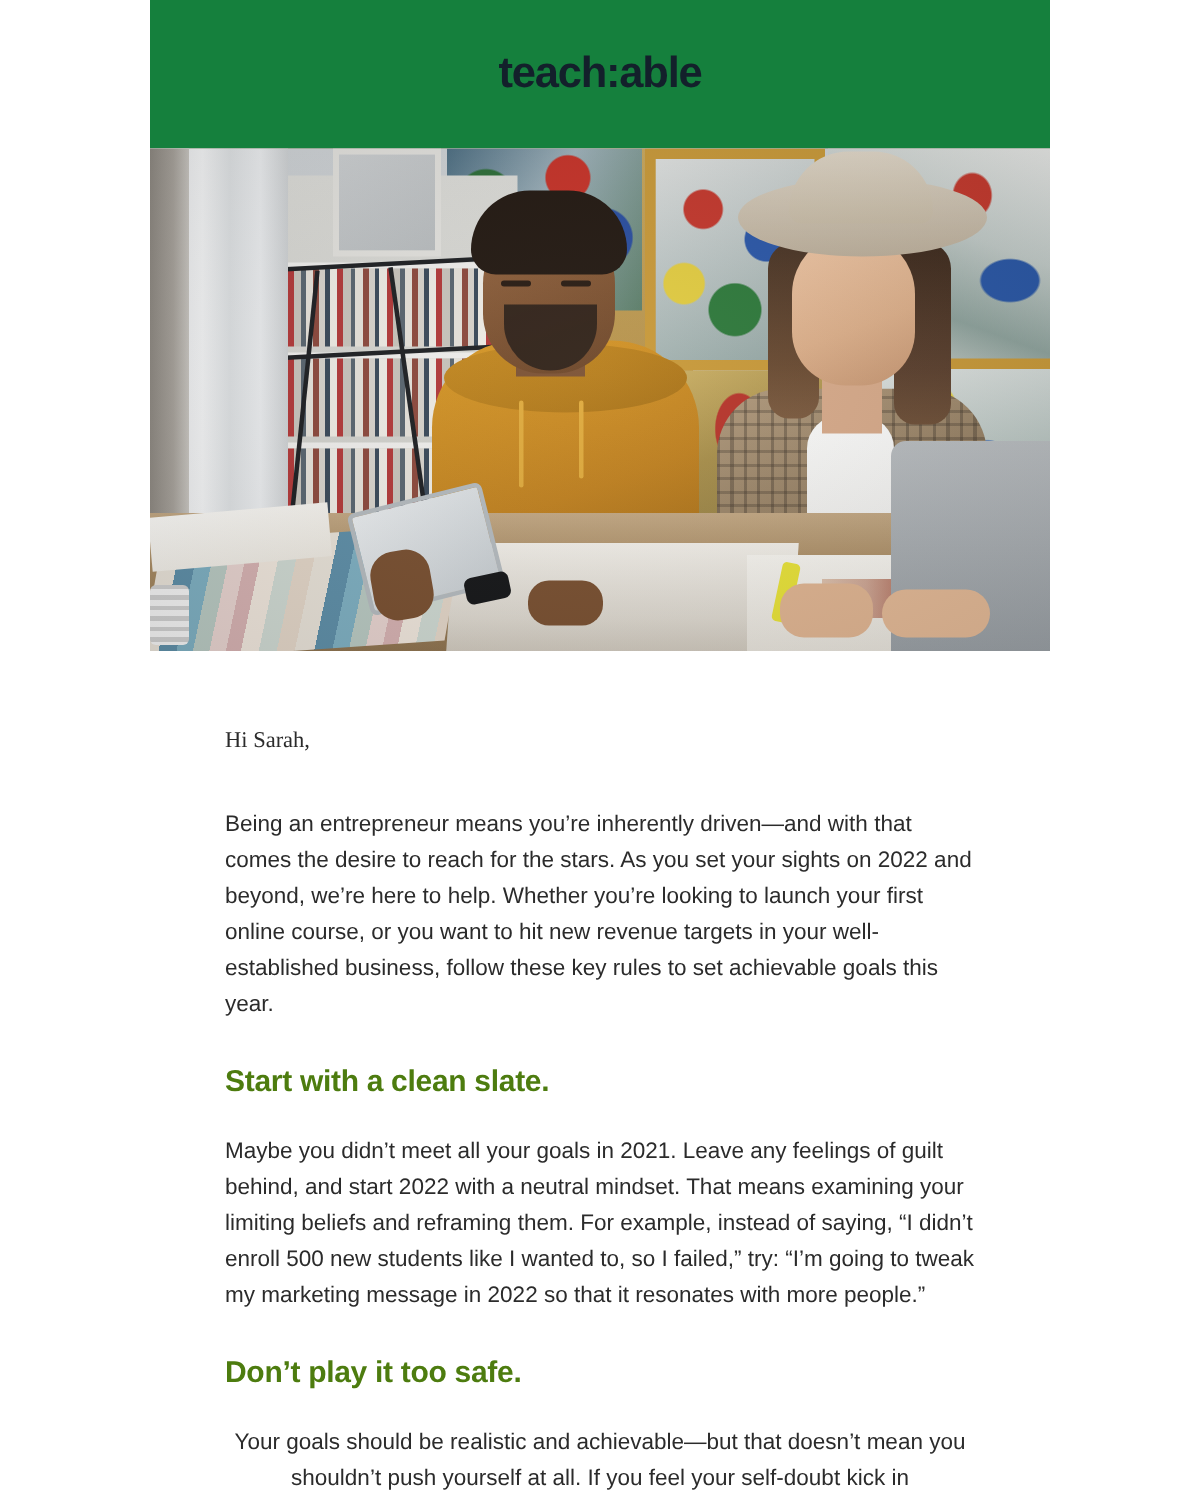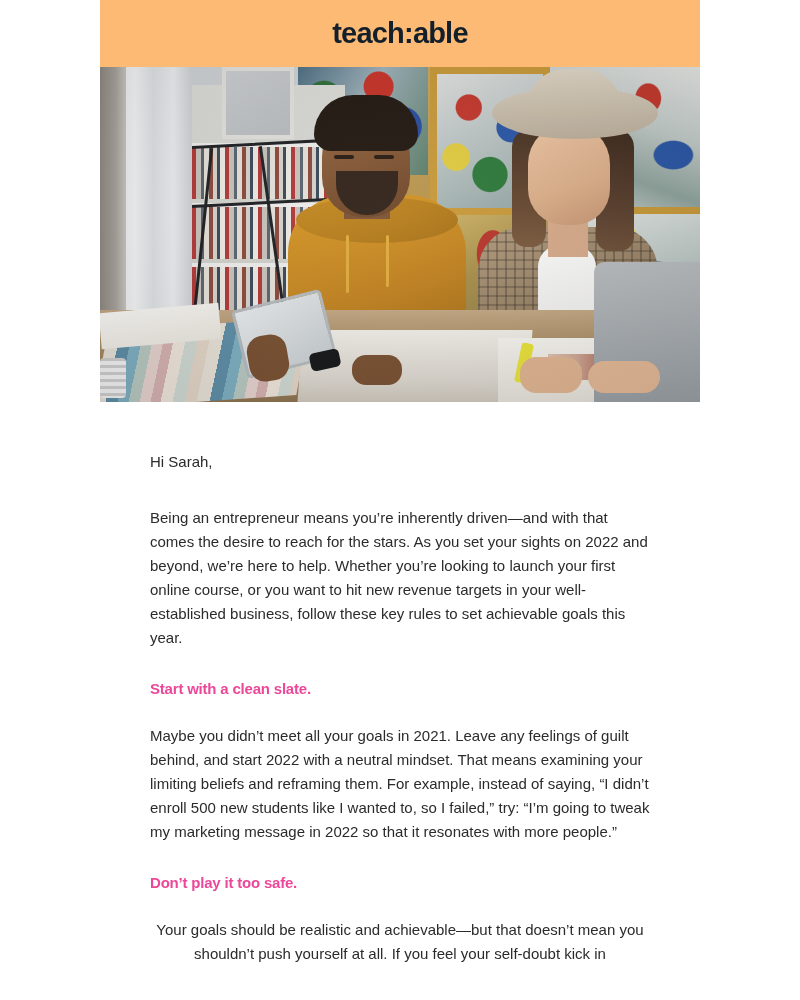--- a/index.html
+++ b/index.html
@@ -28,22 +28,22 @@
     position: absolute;
     left: 100px;
     top: 0;
     width: 600px;
     background: #ffffff;
   }
 
   
   .brand-header {
     width: 600px;
-    height: 67px;
-    background: #fdba74;
+    height: 99px;
+    background: #15803d;
     display: flex;
     align-items: center;
     justify-content: center;
     box-sizing: border-box;
   }
   .brand-logo {
     font-family: "Liberation Sans", sans-serif;
     font-size: 29px;
     font-weight: 700;
     letter-spacing: -0.8px;
@@ -361,32 +361,33 @@
   .email-body {
     padding: 48px 50px 0 50px;
     box-sizing: border-box;
     width: 600px;
   }
   .copy-greeting {
     font-size: 15px;
     line-height: 24px;
     color: #2b2b2b;
     margin: 0 0 32px 0;
+    font-family: Liberation Serif, serif;
   }
   .copy-para {
     font-size: 15px;
     line-height: 24px;
     color: #2b2b2b;
     margin: 0 0 26px 0;
   }
   .copy-heading {
-    font-size: 15px;
+    font-size: 20px;
     line-height: 26px;
     font-weight: 700;
-    color: #ec4899;
+    color: #4d7c0f;
     letter-spacing: -0.2px;
     margin: 22px 0 22px 0;
   }
   .copy-para:last-child { margin-bottom: 0; text-align: center; }
 </style>
 </head>
 <body>
 
 <div class="email-viewport">
   <div class="email-container">

